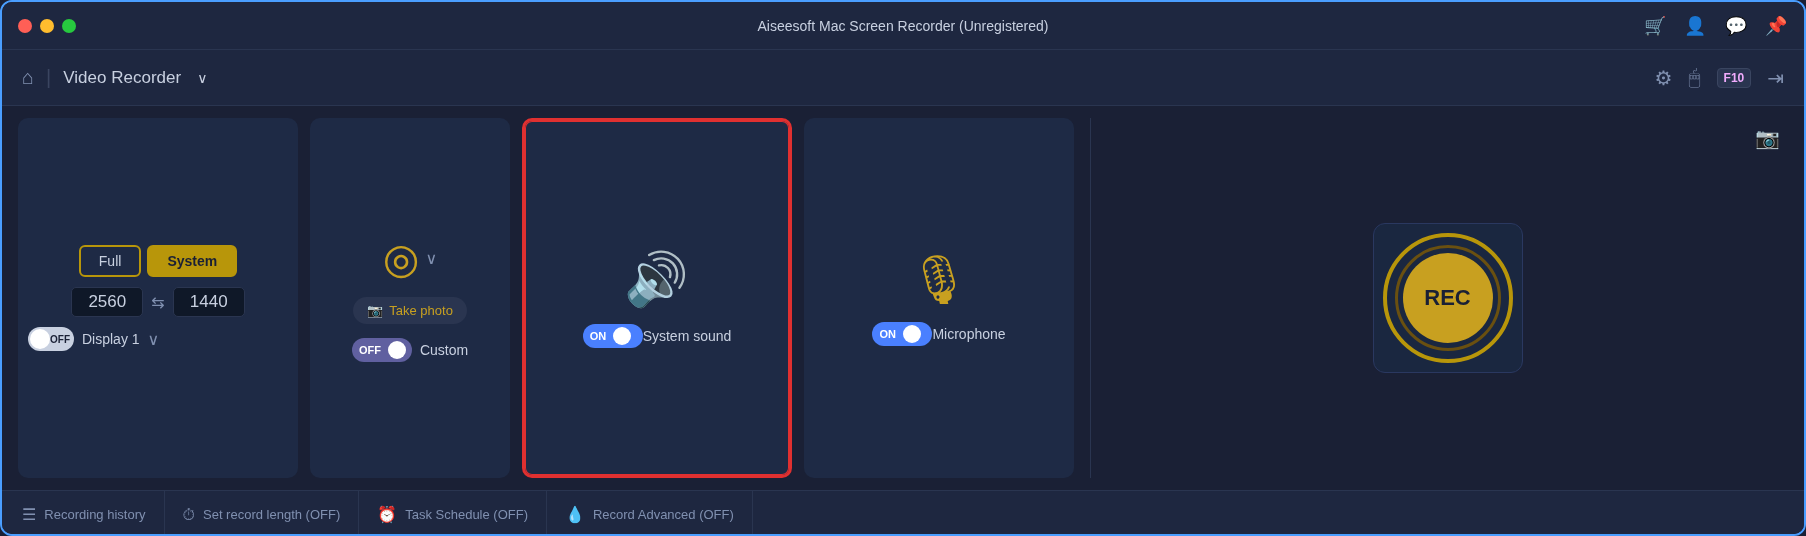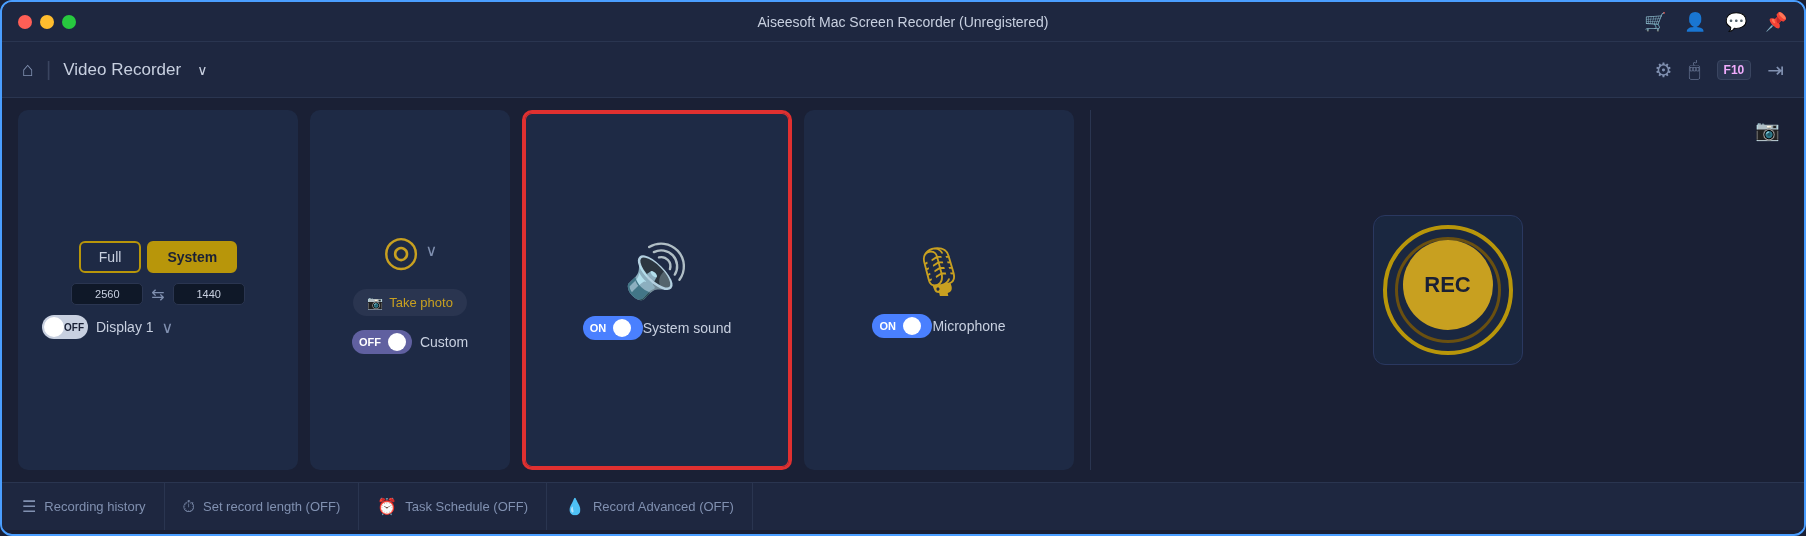--- a/index.html
+++ b/index.html
@@ -10,21 +10,21 @@
       background: #1a2035;
       font-family: -apple-system, BlinkMacSystemFont, 'Helvetica Neue', sans-serif;
       overflow: hidden;
       border: 2px solid #4a9eff;
       border-radius: 12px;
     }
 
     
     .title-bar {
       background: #1e2740;
-      height: 40px;
+      height: 48px;
       display: flex;
       align-items: center;
       justify-content: space-between;
       padding: 0 16px;
       border-bottom: 1px solid #2a3550;
     }
 
     .title-bar-left {
       display: flex;
       align-items: center;
@@ -130,21 +130,20 @@
     }
 
     
     .panel {
       background: #1e2a45;
       border-radius: 10px;
       display: flex;
       flex-direction: column;
       align-items: center;
       justify-content: center;
-      padding: 14px;
       position: relative;
     }
 
     
     .screen-panel {
       width: 280px;
       min-width: 280px;
       gap: 10px;
     }
 
@@ -177,21 +176,21 @@
       gap: 8px;
     }
 
     .dim-input {
       background: #0f1828;
       border: 1px solid #2a3550;
       color: #c8d0e0;
       border-radius: 5px;
       padding: 4px 8px;
       width: 72px;
-      font-size: 11px;
+      font-size: 17px;
       text-align: center;
     }
 
     .swap-icon {
       color: #8090b0;
       font-size: 16px;
     }
 
     .display-row {
       display: flex;
@@ -344,21 +343,21 @@
       align-items: center;
       justify-content: center;
     }
 
     .rec-ring-inner {
       width: 106px;
       height: 106px;
       border-radius: 50%;
       border: 3px solid #6a5010;
       display: flex;
-      align-items: flex-start;
+      align-items: center;
       justify-content: center;
     }
 
     .rec-button {
       width: 90px;
       height: 90px;
       border-radius: 50%;
       background: #c8a020;
       display: flex;
       align-items: center;

